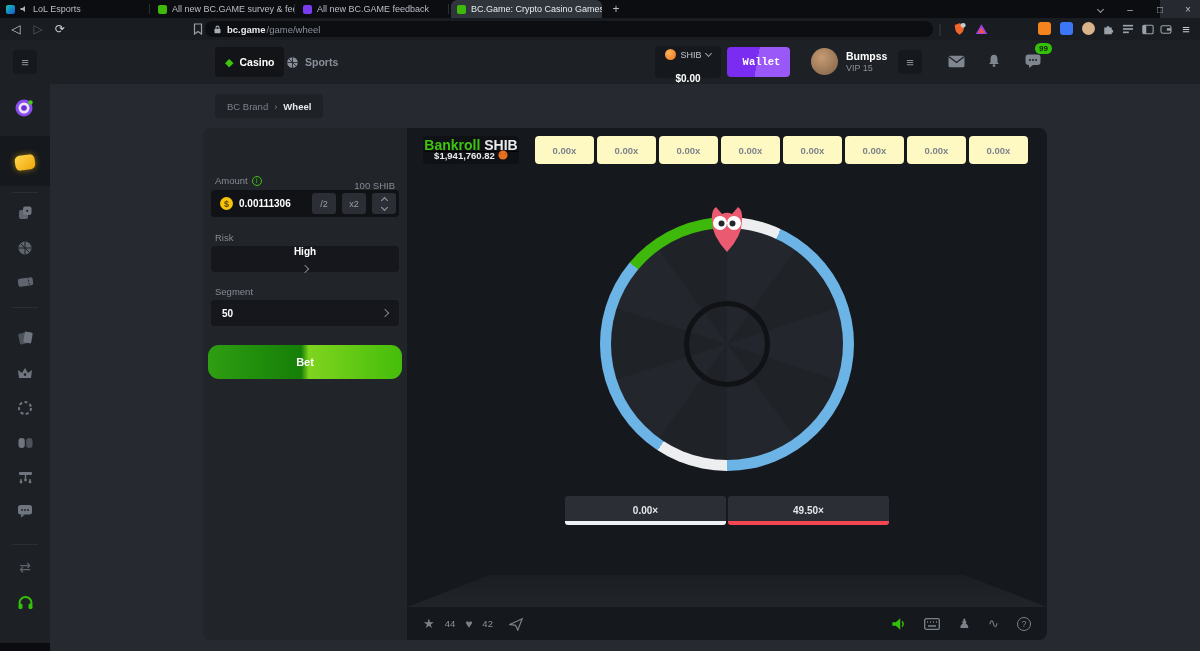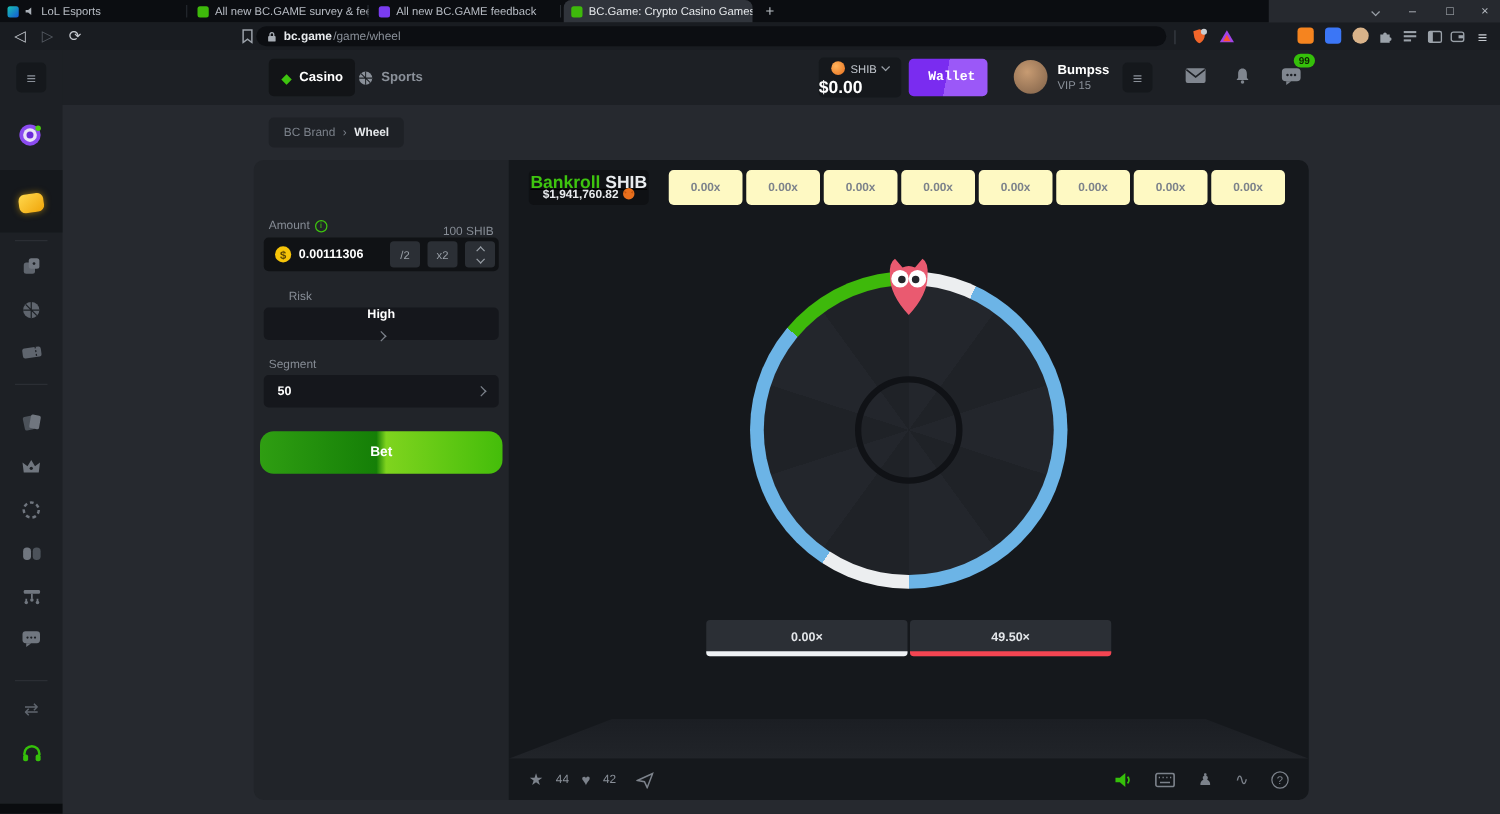--- a/index.html
+++ b/index.html
@@ -2,21 +2,21 @@
 <html><head>
 <meta charset="utf-8">
 <style>
   * { margin:0; padding:0; box-sizing:border-box; }
   html,body { width:1200px; height:651px; background:#26292f; overflow:hidden;
     font-family:"Liberation Sans","DejaVu Sans",sans-serif; }
   .abs { position:absolute; }
   .screen { position:relative; width:1200px; height:651px; }
 
   
-  .tabstrip { position:absolute; left:0; top:0; width:1015px; height:18px; background:#0b0d11;padding-left:12px; }
+  .tabstrip { position:absolute; left:0; top:0; width:1160px; height:18px; background:#0b0d11;padding-left:12px; }
   .btab { position:absolute; top:0; height:18px; display:flex; align-items:center; gap:5px;
     padding:0 6px; color:#b9bec6; font-size:9px; white-space:nowrap; overflow:hidden; }
   .btab.active { background:#30343b; color:#e9ecef; border-radius:6px 6px 0 0; }
   .btab .sep { position:absolute; right:0; top:4px; width:1px; height:10px; background:#2a2e34; }
   .favicon { width:9px; height:9px; border-radius:2px; flex:0 0 auto; }
   .winbtn { position:absolute; top:0; height:18px; width:28px; display:flex; align-items:center;
     justify-content:center; color:#b6bbc2; font-size:10px; }
   .navbar { position:absolute; left:0; top:18px; width:1200px; height:22px; background:#191c21; }
   .navico { position:absolute; top:3px; height:16px; display:flex; align-items:center;
     justify-content:center; color:#c6cad0; font-size:12px; }
@@ -195,21 +195,21 @@
       </svg>
       <span>Sports</span>
     </div>
 
     <div class="ddbox" style="left:655px;top:6px;width:66px;height:32px;">
       <div style="display:flex;align-items:center;justify-content:center;gap:4px;margin-top:3px;">
         <span style="width:11px;height:11px;border-radius:50%;background:radial-gradient(circle at 35% 35%,#ffb45c,#e86f1d);display:inline-block;"></span>
         <span style="color:#c3c8cf;font-size:9px;">SHIB</span>
         <span class="chev-d" style="margin-top:-2px;"></span>
       </div>
-      <div style="text-align:left;color:#ffffff;font-size:14px;font-weight:bold;margin-top:1px;">$0.00</div>
+      <div style="text-align:center;color:#ffffff;font-size:10px;font-weight:bold;margin-top:13px;">$0.00</div>
     </div>
 
     <div class="navpill" style="left:727px;top:7px;width:63px;justify-content:center;background:linear-gradient(100deg,#7a2cf0 48%,#9b58f8 48%);color:#fff;font-family:Liberation Mono, monospace;">
       <svg width="13" height="11" viewBox="0 0 14 12">
         <rect x="0.5" y="1.5" width="13" height="10" rx="2" fill="#ffffff"></rect>
           <rect x="8" y="4.5" width="5.5" height="3.5" rx="1" fill="#8a42f5"></rect>
       </svg>
       <span>Wallet</span>
     </div>
 
@@ -361,21 +361,21 @@
         <span class="coin">$</span>
         <span style="color:#ffffff;font-size:10px;font-weight:bold;flex:1;">0.00111306</span>
         <span class="minibtn">/2</span>
         <span class="minibtn">x2</span>
         <span class="minibtn" style="flex-direction:column;gap:2px;">
           <span class="chev-u"></span>
           <span class="chev-d"></span>
         </span>
       </div>
 
-      <div class="abs label" style="left:28px;top:104px;">Risk</div>
+      <div class="abs label" style="left:12px;top:104px;">Risk</div>
       <div class="select" style="top:118px;flex-direction:column;">
         <span style="color:#ffffff;font-size:10px;font-weight:bold;">High</span>
         <span class="chev-r"></span>
       </div>
 
       <div class="abs label" style="left:12px;top:158px;">Segment</div>
       <div class="select" style="top:172px;">
         <span style="color:#ffffff;font-size:10px;font-weight:bold;">50</span>
         <span class="chev-r"></span>
       </div>

